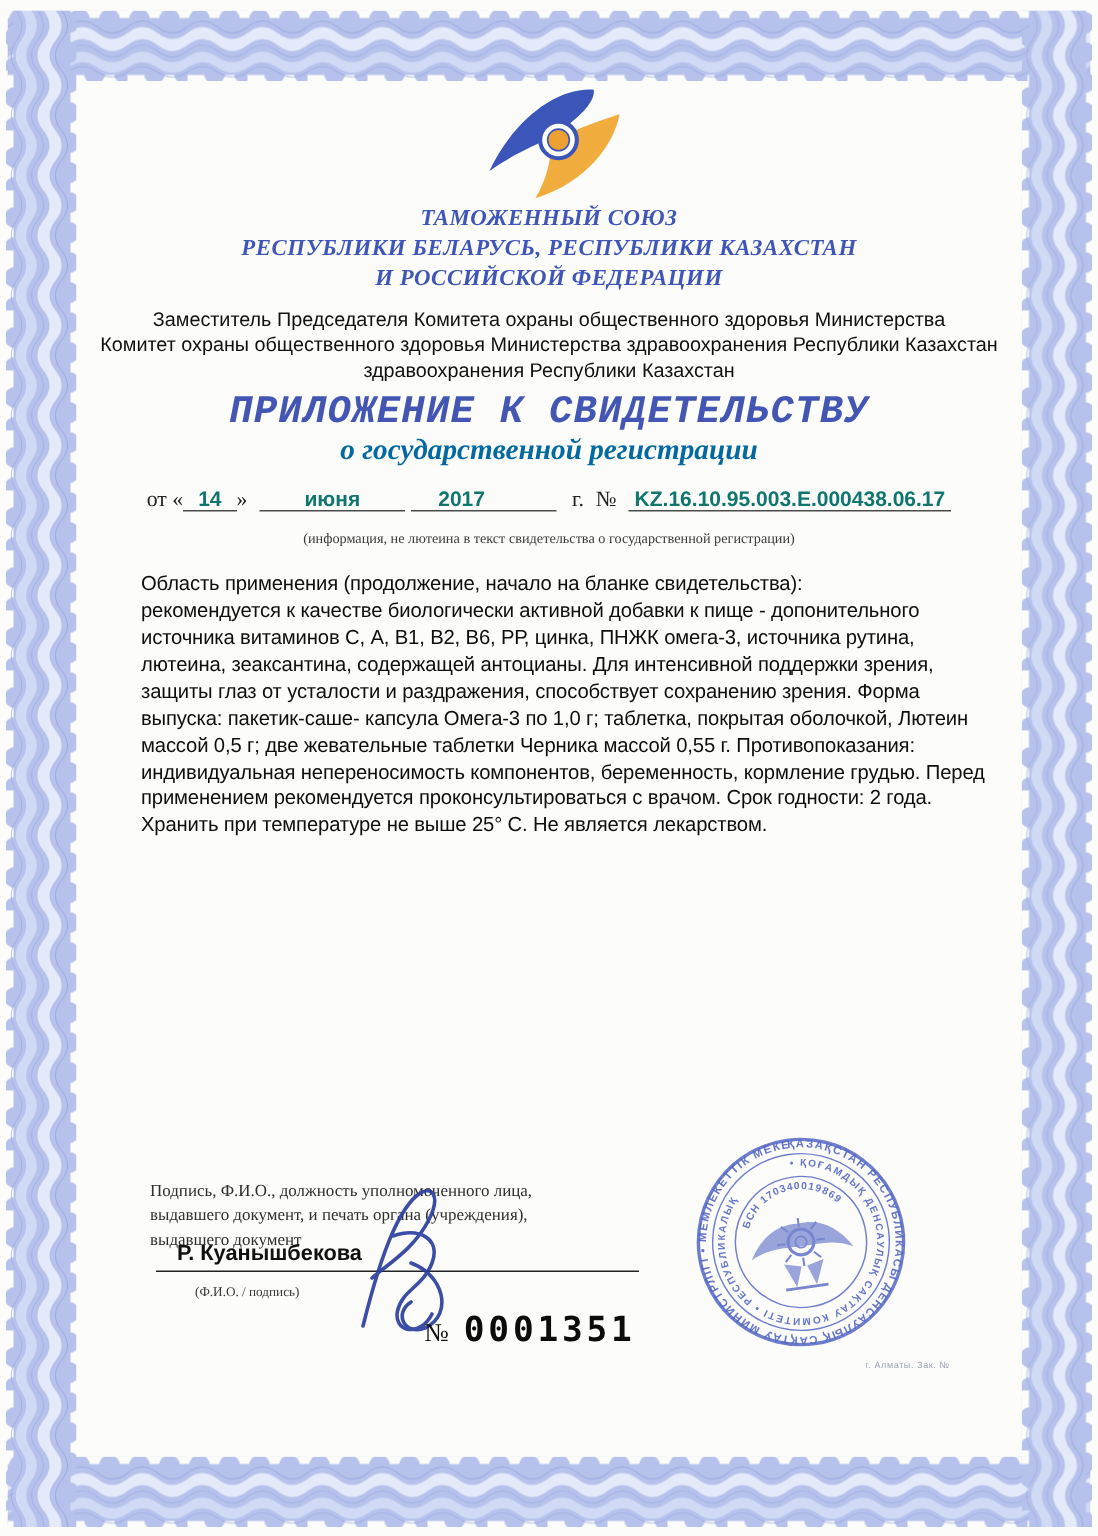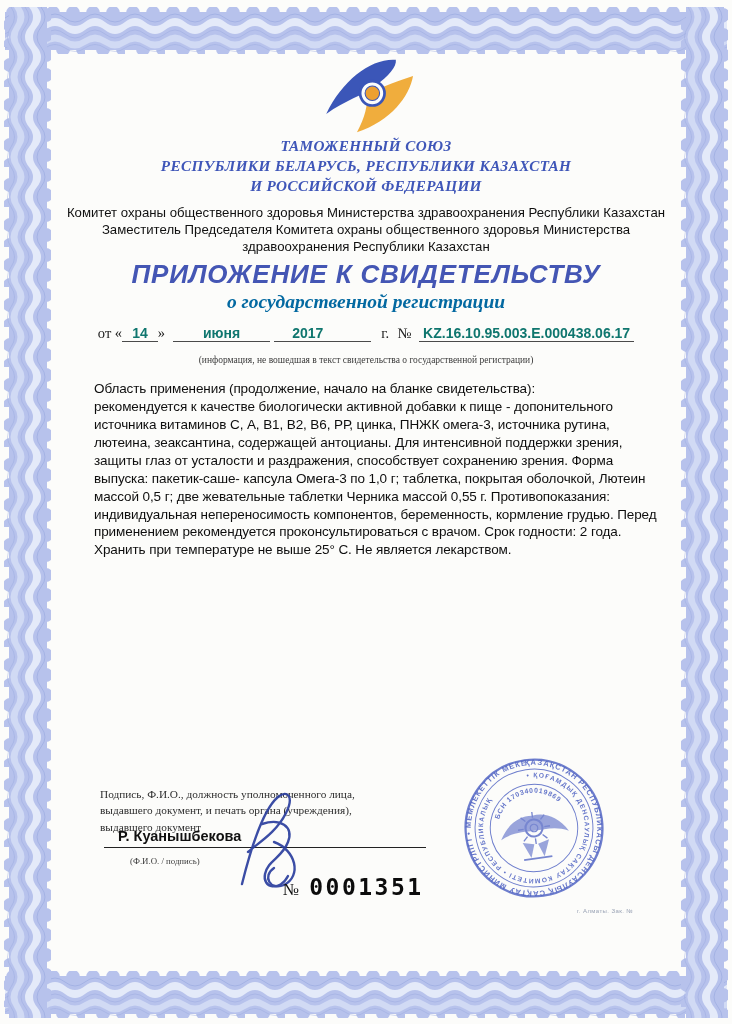--- a/index.html
+++ b/index.html
@@ -12,21 +12,21 @@
   .lace-left{left:4px;top:7px;bottom:6px;width:47px;}
   .lace-right{right:4px;top:7px;bottom:6px;width:47px;}
   .lace svg{display:block;width:100%;height:100%;}
   
   .content{position:absolute;left:58px;right:58px;top:54px;text-align:center;}
   .logo{display:block;margin:4px auto 0;width:112px;height:76px;}
   .union{font-family:"Liberation Serif",serif;font-style:italic;font-weight:bold;
          color:#3f56b8;font-size:15.2px;line-height:1.32;letter-spacing:.4px;margin-top:2px;}
   .authority{font-size:13.2px;line-height:1.28;margin-top:9px;color:#101010;}
   .small-caption{font-family:"Liberation Serif",serif;font-size:9.5px;color:#3a3a3a;margin-top:15px;}
-  .title-main{font-family:Liberation Sans, sans-serif;font-style:italic;font-weight:bold;
+  .title-main{font-family:Liberation Mono, monospace;font-style:italic;font-weight:bold;
               color:#4456b4;font-size:26px;letter-spacing:.8px;margin-top:3px;}
   .title-sub{font-family:"Liberation Serif",serif;font-style:italic;font-weight:bold;
              color:#0369a1;font-size:19.5px;margin-top:1px;}
   .date-row{display:flex;justify-content:center;align-items:baseline;margin-top:12px;
             font-family:"Liberation Serif",serif;font-size:14.5px;color:#222;}
   .date-row .u{border-bottom:1.3px solid #4a4a4a;}
   .typed{font-family:"Liberation Sans",sans-serif;font-weight:bold;font-size:14px;color:#0f766e;}
   .info-caption{font-family:"Liberation Serif",serif;font-size:9.5px;color:#3a3a3a;margin-top:13px;}
   .main-text{ text-align:left;margin:15px 10px 0 36px;font-size:13.5px;line-height:1.33;
              letter-spacing:-.1px;color:#0e0e0e;}
@@ -112,41 +112,41 @@
       <circle cx="67" cy="39" r="8" fill="#eda031" stroke="#3b56b8" stroke-width="1.2"></circle>
     </svg>
 
     <div class="union">
       <div>ТАМОЖЕННЫЙ СОЮЗ</div>
       <div>РЕСПУБЛИКИ БЕЛАРУСЬ, РЕСПУБЛИКИ КАЗАХСТАН</div>
       <div>И РОССИЙСКОЙ ФЕДЕРАЦИИ</div>
     </div>
 
     <div class="authority">
+      <div>Заместитель Председателя Комитета охраны общественного здоровья Министерства</div>
       <div>Комитет охраны общественного здоровья Министерства здравоохранения Республики Казахстан</div>
-      <div>Заместитель Председателя Комитета охраны общественного здоровья Министерства</div>
       <div>здравоохранения Республики Казахстан</div>
     </div>
 
 
     <div class="title-main">ПРИЛОЖЕНИЕ К СВИДЕТЕЛЬСТВУ</div>
     <div class="title-sub">о государственной регистрации</div>
 
     <div class="date-row">
       <span>от «</span>
       <span class="u typed" style="padding:0 10px">14</span>
       <span>»</span>
       <span class="u typed" style="padding:0 30px;margin-left:8px">июня</span>
       <span class="u typed" style="padding:0 48px 0 18px;margin-left:4px">2017</span>
       <span style="margin-left:10px">г.</span>
       <span style="margin-left:8px">№</span>
       <span class="u typed" style="padding:0 4px;margin-left:8px">KZ.16.10.95.003.E.000438.06.17</span>
     </div>
 
-    <div class="info-caption">(информация, не вошедшая в текст свидетельства о государственной регистрации)</div>
+    <div class="info-caption">(информация, не лютеина в текст свидетельства о государственной регистрации)</div>
 
     <div class="main-text">
       <span class="bold">Область применения (продолжение, начало на бланке свидетельства):</span><br>
       <span>рекомендуется к качестве биологически активной добавки к пище - допонительного источника витаминов С, А, В1, В2, В6, РР, цинка, ПНЖК омега-3, источника рутина, лютеина, зеаксантина, содержащей антоцианы. Для интенсивной поддержки зрения, защиты глаз от усталости и раздражения, способствует сохранению зрения. Форма выпуска: пакетик-саше- капсула Омега-3 по 1,0 г; таблетка, покрытая оболочкой, Лютеин массой 0,5 г; две жевательные таблетки Черника массой 0,55 г. Противопоказания: индивидуальная непереносимость компонентов, беременность, кормление грудью. Перед применением рекомендуется проконсультироваться с врачом. Срок годности: 2 года. Хранить при температуре не выше 25° С. Не является лекарством.</span>
     </div>
   </div>
 
   <div class="sig-notes">
     <div>Подпись, Ф.И.О.,  должность уполномоченного лица,</div>
     <div>выдавшего документ, и печать органа (учреждения),</div>

